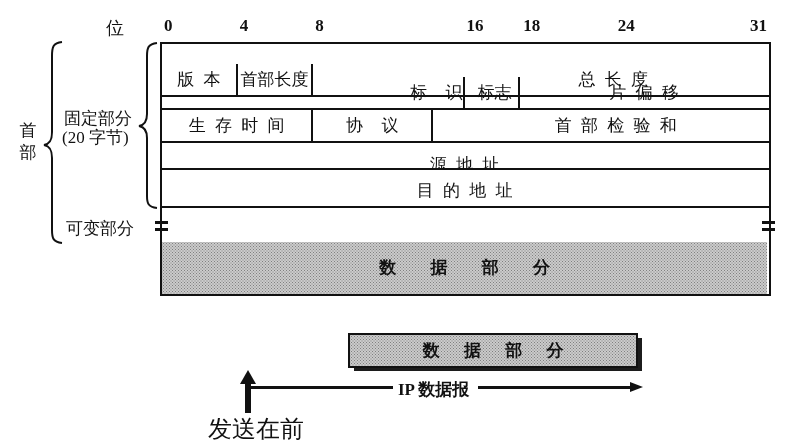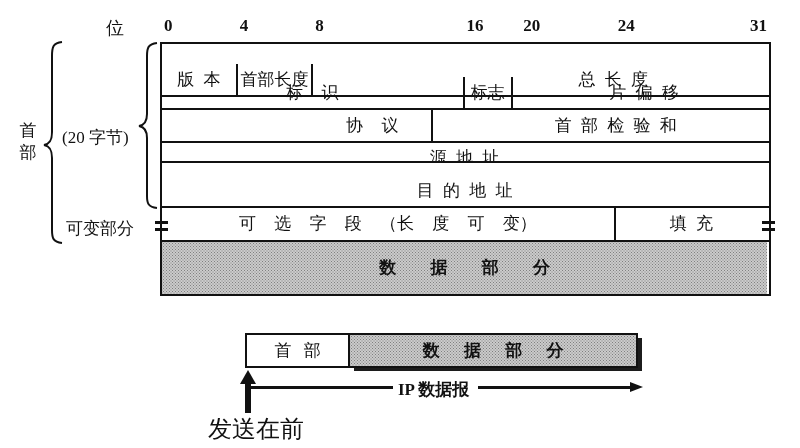--- a/index.html
+++ b/index.html
@@ -41,74 +41,71 @@
 <body>
 
 <div class="stage">
 
   <span class="bit-word">位</span>
   <div id="scale">
       <div class="scale-num" style="left: 164px;">0</div>
       <div class="scale-num" style="left: 239.625px;">4</div>
       <div class="scale-num" style="left: 315.25px;">8</div>
       <div class="scale-num" style="left: 466.5px;">16</div>
-      <div class="scale-num" style="left: 523.219px;">20</div>
+      <div class="scale-num" style="left: 523.219px;">18</div>
       <div class="scale-num" style="left: 617.75px;">24</div>
       <div class="scale-num" style="left: 750.094px;">31</div>
     </div>
 
   <svg class="brace-svg" width="800" height="448" viewBox="0 0 800 448">
     <path d="M62,42 C53,43 52,47 52,56 L52,132 C52,140 50,144 44,145 C50,146 52,150 52,158 L52,230 C52,238 53,242 62,243" fill="none" stroke="#111" stroke-width="2"></path>
     <path d="M157,43 C148,44 147,48 147,56 L147,114 C147,121 145,125 139,126 C145,127 147,131 147,138 L147,196 C147,203 148,207 157,208" fill="none" stroke="#111" stroke-width="2"></path>
   </svg>
 
   <div class="side-label stacked" style="left:17px; top:120px; width:22px;" id="header-stack"><div>首</div><div>部</div></div>
+  <div class="side-label" style="left:64px; top:107px;">固定部分</div>
   <div class="side-label" style="left:62px; top:126px;">(20 字节)</div>
   <div class="side-label" style="left:66px; top:217px;">可变部分</div>
 
   <div class="tbl" id="tbl">
       <div class="row row-line" style="top: 0px; height: 33px; margin-top: 20px;">
         <div class="cell cell-line" style="left: 0px; width: 75.625px; line-height: 31px;">版 本</div>
         <div class="cell cell-line" style="left: 75.625px; width: 75.625px; line-height: 31px;">首部长度</div>
         <div class="cell" style="left: 300px; width: 302.5px; line-height: 31px;">总 长 度</div>
       </div>
       <div class="row row-line" style="top: 33px; height: 33px;">
-        <div class="cell cell-line" style="left: 0px; width: 302.5px; line-height: 31px;">标  识</div>
-        <div class="cell cell-line" style="left: 302px; width: 49px; line-height: 31px;">标志</div>
+        <div class="cell cell-line" style="left: 0px; width: 302.5px; line-height: 31px; text-align: right;">标  识</div>
+        <div class="cell cell-line" style="left: 309px; width: 49px; line-height: 31px;">标志</div>
         <div class="cell" style="left: 359.219px; width: 245.781px; line-height: 31px;">片 偏 移</div>
       </div>
       <div class="row row-line" style="top: 66px; height: 33px;">
+        <div class="cell cell-line" style="left: 0px; width: 151.25px; line-height: 31px;">生 存 时 间</div>
         <div class="cell cell-line" style="left: 151.25px; width: 120px; line-height: 31px;">协  议</div>
         <div class="cell" style="left: 302.5px; width: 302.5px; line-height: 31px;">首 部 检 验 和</div>
       </div>
-      <div class="row row-line" style="top: 99px; height: 20px;">
+      <div class="row row-line" style="top: 106px; height: 20px;">
         <div class="cell" style="left: 0px; width: 605px; line-height: 30px;">源 地 址</div>
       </div>
       <div class="row row-line" style="top: 131px; height: 33px;">
         <div class="cell" style="left: 0px; width: 605px; line-height: 31px;">目 的 地 址</div>
-      </div>
-      <div class="row row-line" style="top: 164px; height: 34px;">
-        <div class="cell cell-line wide-space" style="left: 0px; width: 453.75px; line-height: 32px;">可 选 字 段 （长 度 可 变）</div>
-        <div class="cell" style="left: 453.75px; width: 151.25px; line-height: 32px;">填 充</div>
       </div>
       <div class="row" style="top: 198px; height: 52px;">
         <div class="cell shaded cell-bold" style="left: 0px; width: 605px; line-height: 52px;">数 据 部 分</div>
       </div>
     </div>
 
   <div class="break-mark" style="left:155px; top:220px;">
     <span class="bar" style="top:1px;"></span>
       <span class="bar" style="top:8px;"></span>
   </div>
   <div class="break-mark" style="left:762px; top:220px;">
     <span class="bar" style="top:1px;"></span>
       <span class="bar" style="top:8px;"></span>
   </div>
 
-  <div class="box" style="left:245px; top:333px; width:105px; height:35px; line-height:31px; word-spacing:8px;">首 部</div>
   <div class="box shaded cell-bold" style="left:348px; top:333px; width:290px; height:35px; line-height:31px; word-spacing:20px; box-shadow:5px 4px 0 -1px #1c1c1c;">数 据 部 分</div>
 
   <div class="up-shaft" style="left:245px; top:383px; height:30px;"></div>
   <div class="up-head" style="left:240px; top:370px;"></div>
 
   <div class="hline" style="left:250px; top:386px; width:143px;"></div>
   <div class="hline" style="left:478px; top:386px; width:153px;"></div>
   <div class="arrow-right" style="left:630px; top:382px;"></div>
   <div class="ip-label" style="left:398px; top:378px;">IP 数据报</div>
 

